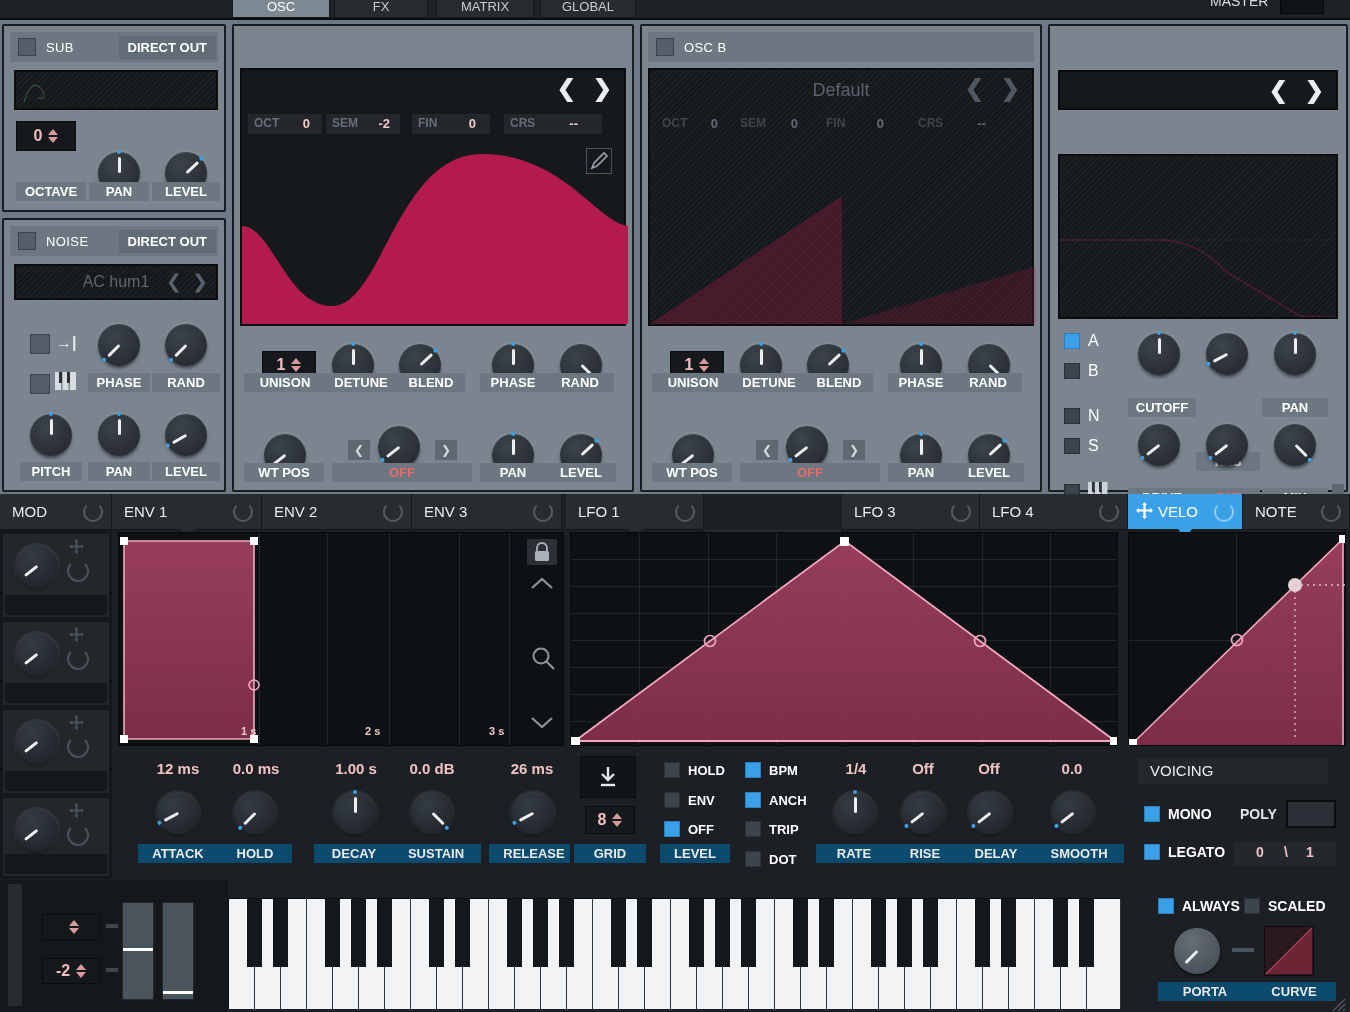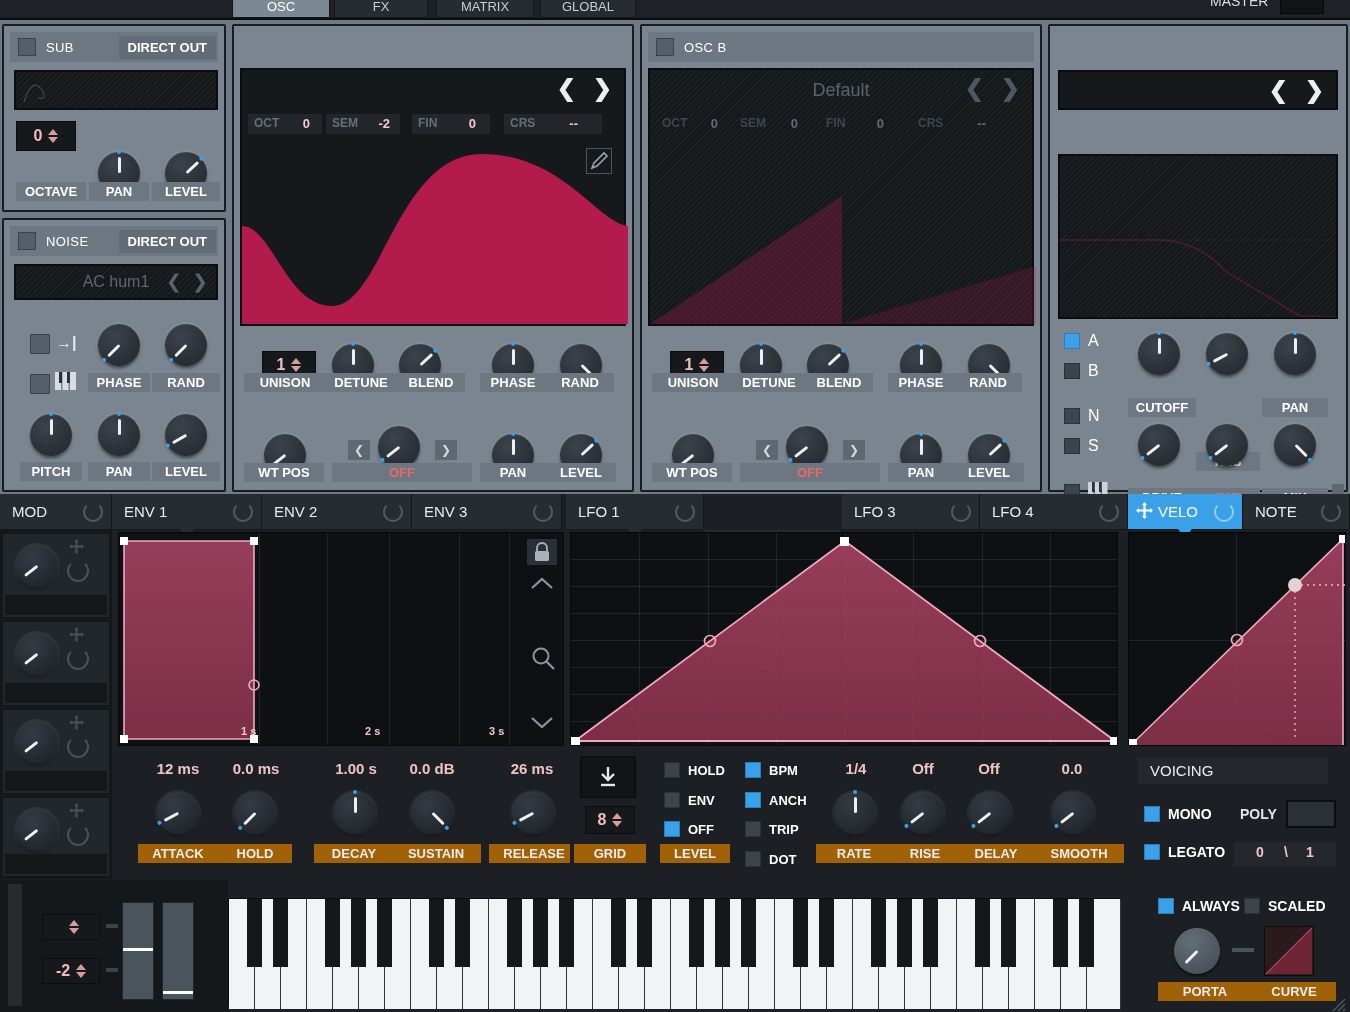--- a/index.html
+++ b/index.html
@@ -87,21 +87,21 @@
   }
   .kval{
     position:absolute; color:#f0c3c3; font-size:15px; font-weight:bold;
     text-align:center;
   }
 
   
   .dk .body{
     background:radial-gradient(circle at 38% 30%, #343b42 0%, #252b31 60%, #1b2025 100%);
   }
-  .dklabel{ background:#a16207; color:#e8ecef; }
+  .dklabel{ background:#0c4a6e; color:#e8ecef; }
 
   
   .spin{
     position:absolute; background:#16191c; border:1px solid #0a0c0e;
     display:flex; align-items:center; justify-content:center; gap:6px;
   }
   .spin .sv{ color:#f2bdbd; font-size:16px; font-weight:bold; }
   .spin .arrows{ display:flex; flex-direction:column; gap:2px;}
   .spin .au, .spin .ad{
     width:0;height:0;border-left:5px solid transparent;border-right:5px solid transparent;

